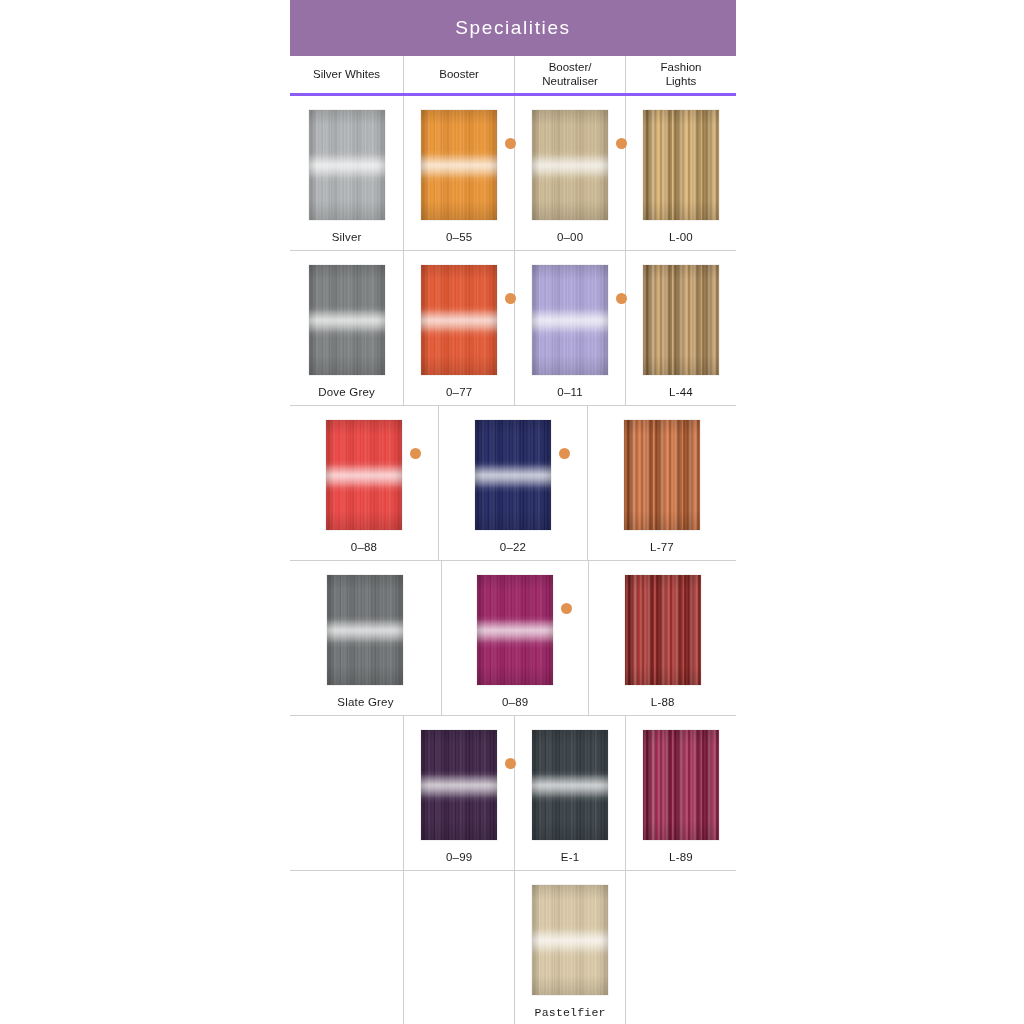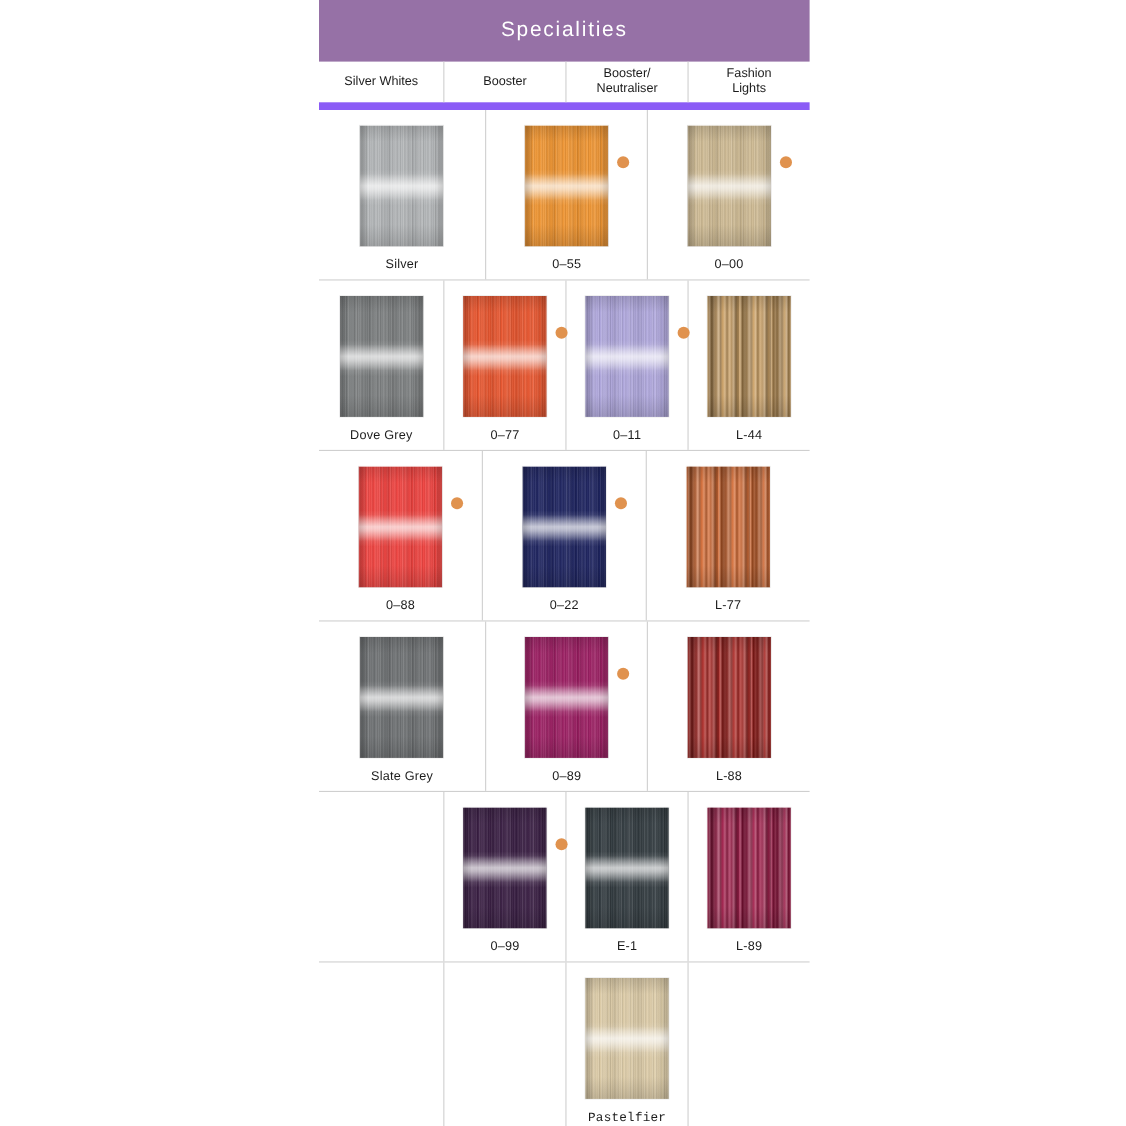--- a/index.html
+++ b/index.html
@@ -30,21 +30,21 @@
     color:#ffffff;
     font-size:19px;
     letter-spacing:1.6px;
     font-weight:400;
   }
 
   
   .colhead{
     display:flex;
     height:37px;
-    border-bottom:7px solid #8b5cf6;
+    border-bottom:3px solid #8b5cf6;
   }
   .colhead .cell{
     flex:1 1 0;
     display:flex;align-items:center;justify-content:center;
     text-align:center;
     font-size:11.5px;
     color:#1c1c1c;
     line-height:1.18;
     border-right:1px solid #cfcfcf;
     box-sizing:border-box;
@@ -274,20 +274,33 @@
                 <div class="band-soft"></div>
                 <div class="band"></div>
                 <div class="topfade"></div>
                 <div class="botfade"></div>
                 <div class="edges"></div>
               </div>
               <div class="dot" style="background: rgb(224, 146, 78);"></div>
             </div>
             <div class="caption">0–00</div>
           </div>
+          <div class="cell">
+            <div class="swatch-wrap">
+              <div class="swatch lights">
+                <div class="base" style="background: rgb(216, 171, 98);"></div>
+                <div class="strands"></div>
+                <div class="strands2"></div>
+                <div class="topfade"></div>
+                <div class="botfade"></div>
+                <div class="edges"></div>
+              </div>
+            </div>
+            <div class="caption">L-00</div>
+          </div>
         </div>
         <div class="row">
           <div class="cell c0">
             <div class="swatch-wrap">
               <div class="swatch">
                 <div class="base" style="background: rgb(124, 127, 128);"></div>
                 <div class="strands"></div>
                 <div class="strands2"></div>
                 <div class="band-soft"></div>
                 <div class="band"></div>

